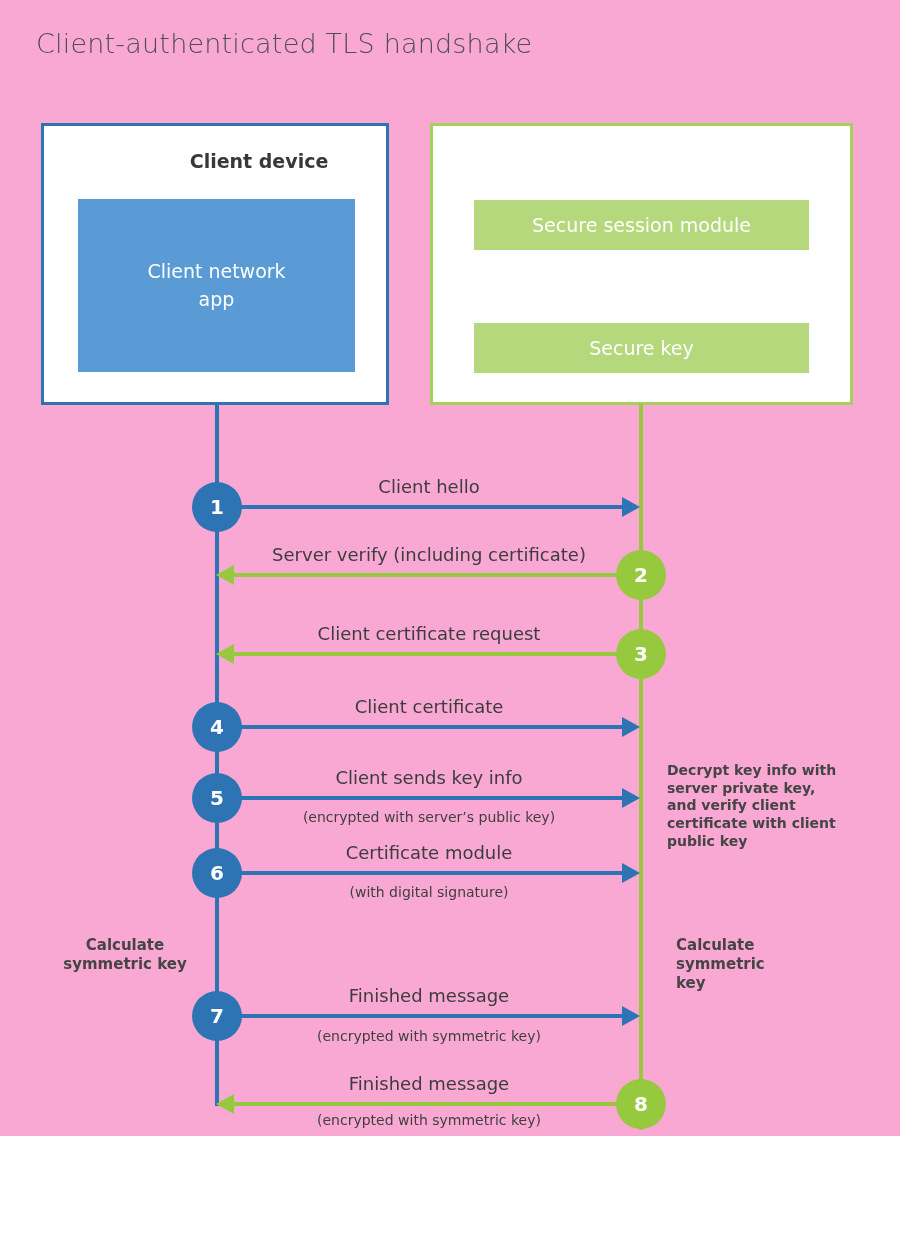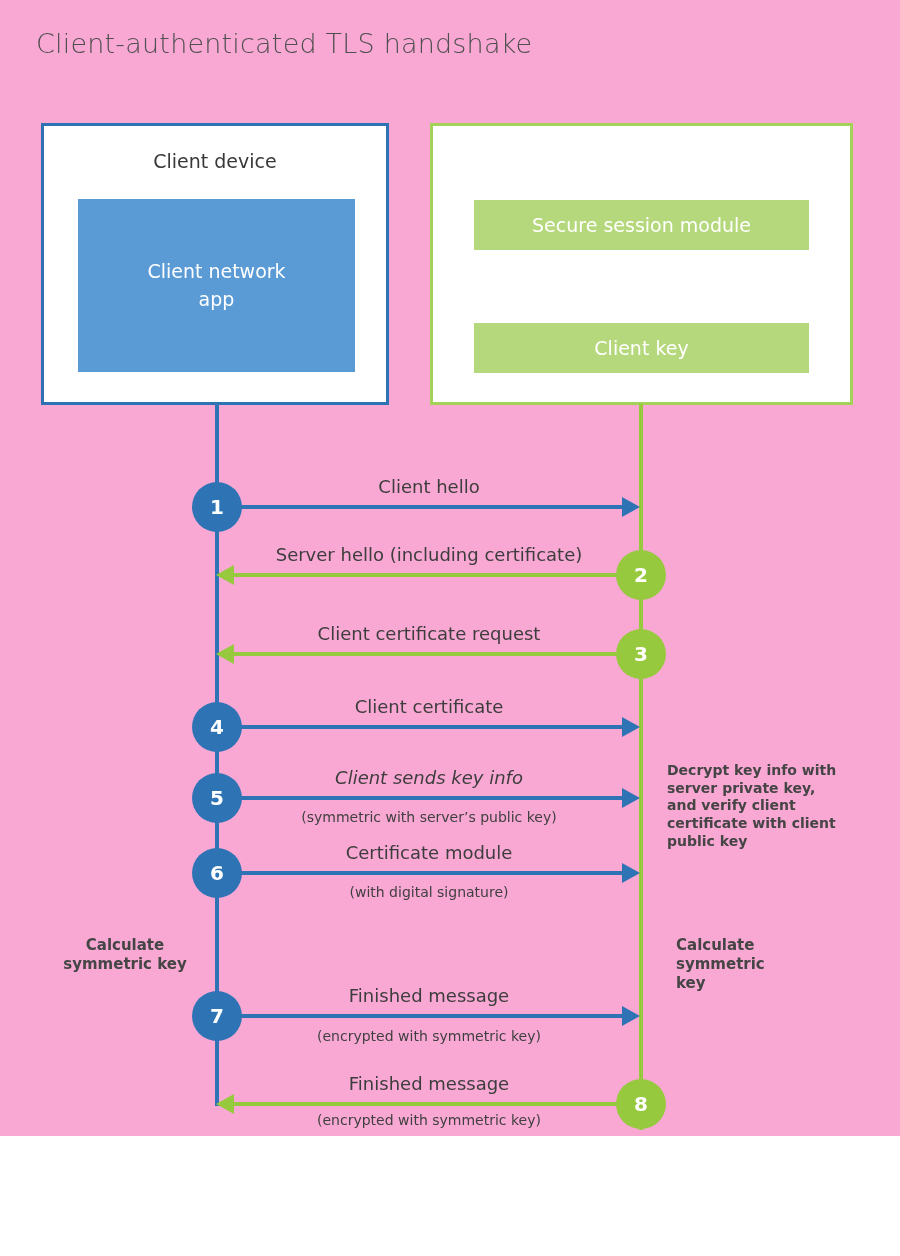--- a/index.html
+++ b/index.html
@@ -9,21 +9,21 @@
   }
   .page-title{
     position:absolute;left:36px;top:28px;font-size:27px;font-weight:300;
     color:#4f4f4f;letter-spacing:.2px;
   }
   
   .entity-box{position:absolute;top:123px;height:276px;background:#fff;}
   .client-box{left:41px;width:342px;border:3px solid #2e74b5;}
   .server-box{left:430px;width:417px;border:3px solid #a4d157;}
   .entity-title{position:absolute;top:24px;left:0;width:100%;text-align:center;
-    font-size:19px;font-weight:400;color:#383838;}
+    font-size:19px;font-weight:700;color:#383838;padding-left:44px;}
   .client-app{
     position:absolute;left:34px;top:73px;width:277px;height:173px;background:#5b9bd5;
     display:flex;align-items:center;justify-content:center;text-align:center;
     color:#ffffff;font-size:19px;line-height:1.45;padding:0 52px;box-sizing:border-box;
   }
   .server-bar{
     position:absolute;left:41px;width:335px;height:50px;background:#b6d87d;
     display:flex;align-items:center;justify-content:center;
     color:#ffffff;font-size:19px;
   }
@@ -61,60 +61,60 @@
 
   <div class="page-title">Client-authenticated TLS handshake</div>
 
   <div class="entity-box client-box">
     <div class="entity-title">Client device</div>
     <div class="client-app">Client network app</div>
   </div>
 
   <div class="entity-box server-box">
     <div class="server-bar" style="top:74px;">Secure session module</div>
-    <div class="server-bar" style="top:197px;">Client key</div>
+    <div class="server-bar" style="top:197px;">Secure key</div>
   </div>
 
   <div class="lifeline lifeline-client"></div>
   <div class="lifeline lifeline-server"></div>
 
   <div>
     <div class="msg-label" style="top:476px;">Client hello</div>
     <div class="msg-line blue" style="left:217px;top:505px;width:405px;"></div>
     <div class="msg-head right" style="left:622px;top:497px;"></div>
     <div class="step-badge blue" style="left:192px;top:482px;">1</div>
   </div>
 
   <div>
-    <div class="msg-label" style="top:544px;">Server hello (including certificate)</div>
+    <div class="msg-label" style="top:544px;">Server verify (including certificate)</div>
     <div class="msg-line green" style="left:234px;top:573px;width:407px;"></div>
     <div class="msg-head left" style="left:216px;top:565px;"></div>
     <div class="step-badge green" style="left:616px;top:550px;">2</div>
   </div>
 
   <div>
     <div class="msg-label" style="top:623px;">Client certificate request</div>
     <div class="msg-line green" style="left:234px;top:652px;width:407px;"></div>
     <div class="msg-head left" style="left:216px;top:644px;"></div>
     <div class="step-badge green" style="left:616px;top:629px;">3</div>
   </div>
 
   <div>
     <div class="msg-label" style="top:696px;">Client certificate</div>
     <div class="msg-line blue" style="left:217px;top:725px;width:405px;"></div>
     <div class="msg-head right" style="left:622px;top:717px;"></div>
     <div class="step-badge blue" style="left:192px;top:702px;">4</div>
   </div>
 
   <div>
-    <div class="msg-label" style="top:767px;font-style:italic;">Client sends key info</div>
+    <div class="msg-label" style="top:767px;">Client sends key info</div>
     <div class="msg-line blue" style="left:217px;top:796px;width:405px;"></div>
     <div class="msg-head right" style="left:622px;top:788px;"></div>
     <div class="step-badge blue" style="left:192px;top:773px;">5</div>
-    <div class="msg-sublabel" style="top:809px;">(symmetric with server’s public key)</div>
+    <div class="msg-sublabel" style="top:809px;">(encrypted with server’s public key)</div>
   </div>
 
   <div>
     <div class="msg-label" style="top:842px;">Certificate module</div>
     <div class="msg-line blue" style="left:217px;top:871px;width:405px;"></div>
     <div class="msg-head right" style="left:622px;top:863px;"></div>
     <div class="step-badge blue" style="left:192px;top:848px;">6</div>
     <div class="msg-sublabel" style="top:884px;">(with digital signature)</div>
   </div>
 

